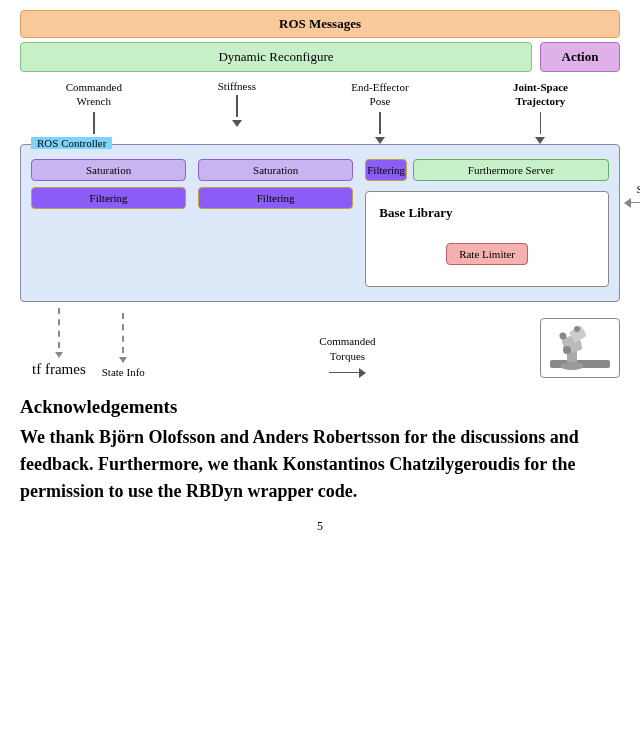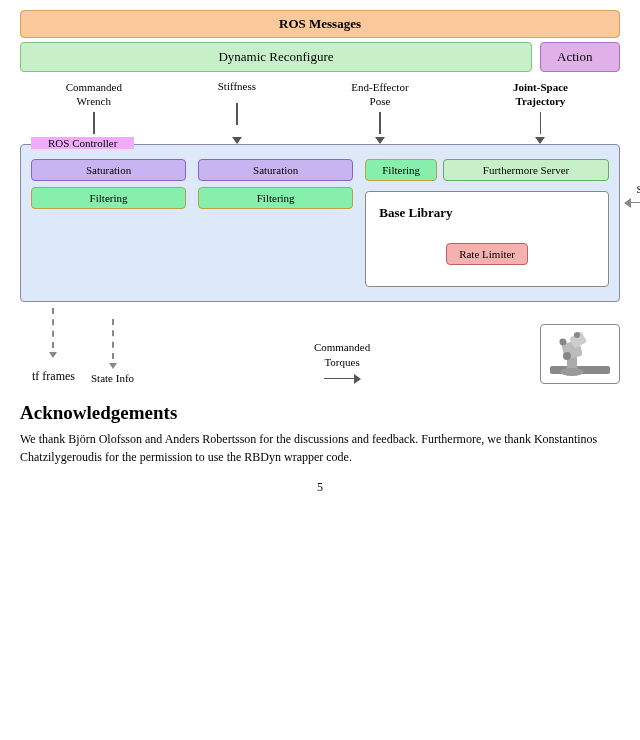--- a/index.html
+++ b/index.html
@@ -43,22 +43,23 @@
       text-align: center;
       font-size: 13px;
       padding: 6px 0;
       flex: 1;
       margin-right: 8px;
     }
     .action-box {
       background: #e0b0e8;
       border: 1.5px solid #b070c0;
       border-radius: 4px;
+      text-align: center;
       font-size: 13px;
-      font-weight: normal;
+      font-weight: bold;
       padding: 6px 16px;
       min-width: 80px;
     }
 
     
     .labels-row {
       display: flex;
       width: 100%;
       margin-top: 6px;
       margin-bottom: 0px;
@@ -71,25 +72,25 @@
       position: relative;
       background: #dde8f8;
       border: 1.5px solid #8888aa;
       border-radius: 4px;
       padding: 10px 10px 14px 10px;
       margin-top: 0px;
       width: 100%;
     }
     .ros-controller-label {
       font-size: 11px;
-      background: #f0abfc;
+      background: #7dd3fc;
       position: absolute;
       top: -8px;
       left: 10px;
-      padding: 0 17px;
+      padding: 0 6px;
     }
 
     
     .controller-inner {
       display: flex;
       width: 100%;
       gap: 12px;
       margin-top: 4px;
     }
 
@@ -115,26 +116,26 @@
 
     .sat-box {
       background: #c8b4f0;
       border: 1.5px solid #9060d0;
       border-radius: 4px;
       text-align: center;
       font-size: 11px;
       padding: 4px 6px;
     }
     .filter-box {
-      background: #86efac;
+      background: #8b5cf6;
       border: 1.5px solid #c0a040;
       border-radius: 4px;
       text-align: center;
       font-size: 11px;
-      padding: 4px 16px;
+      padding: 4px 1px;
     }
     .traj-server-box {
       background: #c8f0c8;
       border: 1.5px solid #60b060;
       border-radius: 4px;
       text-align: center;
       font-size: 11px;
       padding: 4px 8px;
       width: 100%;
     }
@@ -226,23 +227,24 @@
     }
 
     
     .section-title {
       font-size: 19px;
       font-weight: bold;
       margin-top: 18px;
       margin-bottom: 6px;
     }
     .section-text {
-      font-size: 12px;
+      font-size: 18px;
       line-height: 1.5;
       margin-bottom: 10px;
+      font-weight: bold;
     }
 
     .page-number {
       text-align: center;
       font-size: 12px;
       margin-top: 14px;
     }
 
     
     .diagram-wrapper {
@@ -271,21 +273,21 @@
       <div class="dynamic-reconfigure">Dynamic Reconfigure</div>
       <div class="action-box">Action</div>
     </div>
 
     <div class="labels-row" style="margin-top:8px;">
       <div class="arrow-col" style="width:22%;">
         <div style="font-size:11px; text-align:center; line-height:1.3;">Commanded<br>Wrench</div>
         <div class="v-line" style="height:22px; width:1.5px; background:#555; margin:3px auto;"></div>
         <div class="arrow-down"></div>
       </div>
-      <div class="arrow-col" style="width:18%;justify-content:space-between;">
+      <div class="arrow-col" style="width:18%;">
         <div style="font-size:11px; text-align:center;">Stiffness</div>
         <div class="v-line" style="height:22px; width:1.5px; background:#555; margin:3px auto;"></div>
         <div class="arrow-down"></div>
       </div>
       <div class="arrow-col" style="width:22%;">
         <div style="font-size:11px; line-height:1.3;">End-Effector<br>Pose</div>
         <div class="v-line" style="height:22px; width:1.5px; background:#555; margin:3px auto;"></div>
         <div class="arrow-down"></div>
       </div>
       <div class="arrow-col" style="width:24%;font-weight:bold;">
@@ -336,21 +338,21 @@
       </div>
 
     </div>
 
     <div style="display:flex; width:100%; margin-top:6px; align-items:flex-end; justify-content:space-between;">
 
       <div style="display:flex; gap:16px; align-items:flex-end; padding-left:12px;">
         <div class="dashed-arrow-col">
           <div class="dashed-line"></div>
           <div style="width:0;height:0;border-left:4px solid transparent;border-right:4px solid transparent;border-top:6px solid #888;"></div>
-          <div style="font-size:12px; margin-top:11px;">tf frames</div>
+          <div style="font-size:15px; margin-top:3px;">tf frames</div>
         </div>
         <div class="dashed-arrow-col">
           <div class="dashed-line"></div>
           <div style="width:0;height:0;border-left:4px solid transparent;border-right:4px solid transparent;border-top:6px solid #888;"></div>
           <div style="font-size:11px; margin-top:3px;">State Info</div>
         </div>
       </div>
 
       <div style="display:flex; flex-direction:column; align-items:center; margin-left:10px;">
         <div style="font-size:11px; text-align:center; line-height:1.4; margin-bottom:3px;">Commanded<br>Torques</div>

